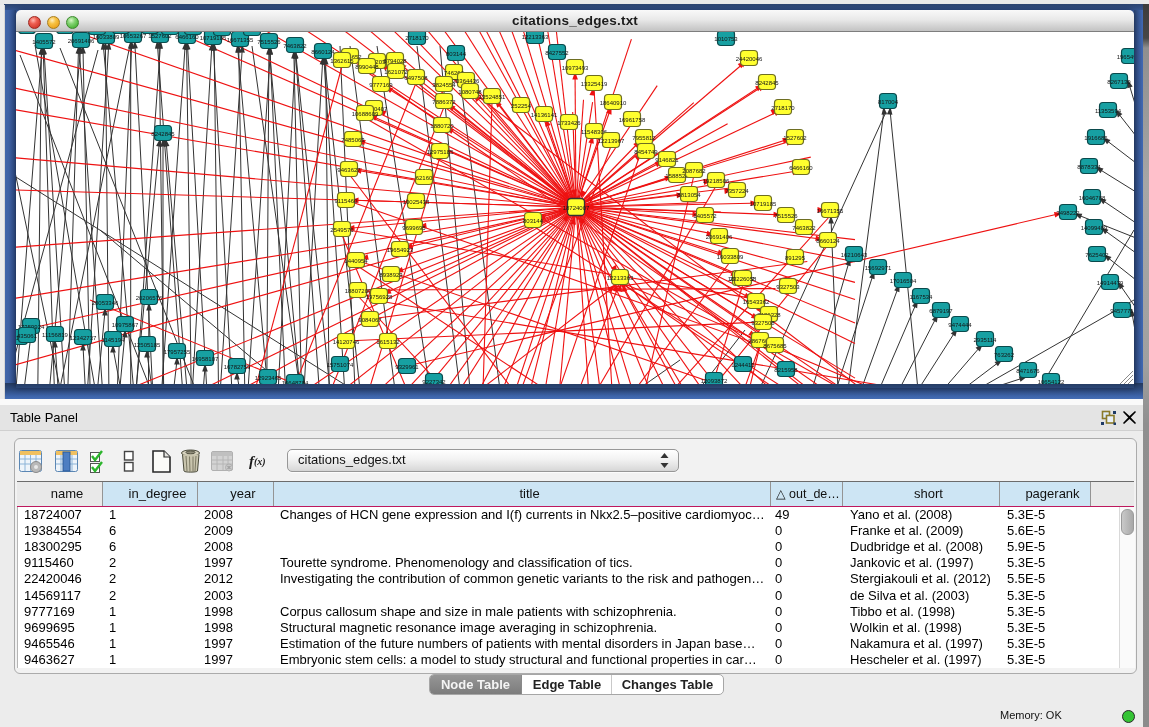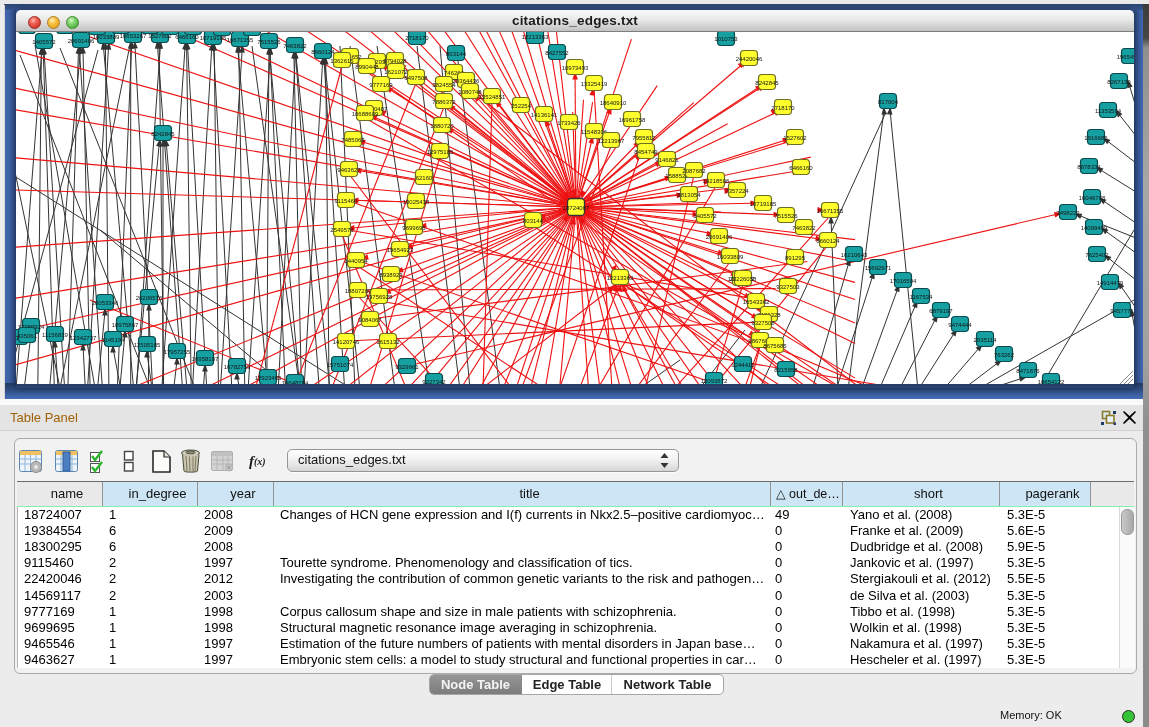--- a/index.html
+++ b/index.html
@@ -25,28 +25,28 @@
 #title{left:16px;top:13px;width:1118px;text-align:center;font-size:13.5px;font-weight:bold;color:#1c1c1c;letter-spacing:.2px}
 .tl{top:15.5px;width:11px;height:11px;border-radius:50%}
 #tlr{left:27.5px;background:radial-gradient(circle at 38% 30%,#ffb8b0 0%,#ee5f52 35%,#d33b2e 75%,#a82a20 100%);border:.5px solid #9c2720}
 #tly{left:46.5px;background:radial-gradient(circle at 38% 30%,#ffeec0 0%,#f7c345 35%,#eda520 75%,#ba7e17 100%);border:.5px solid #a97d1d}
 #tlg{left:65.5px;background:radial-gradient(circle at 38% 30%,#d8f8c8 0%,#84d374 35%,#4fb63c 75%,#3c8d2d 100%);border:.5px solid #3d882e}
 #canvas{left:16px;top:31px;width:1118px;height:353px;background:#fff;overflow:hidden}
 
 #tp{left:0;top:399px;width:1143px;height:328px;background:#ececec}
 #tp-strip{left:0;top:399px;width:1143px;height:6px;background:#fafafa}
 #tp-head{left:0;top:405px;width:1143px;height:25px;background:#e4e4e4;border-bottom:1px solid #d0d0d0}
-#tp-title{left:10px;top:410px;font-size:13px;color:#a16207}
+#tp-title{left:10px;top:410px;font-size:13px;color:#000000}
 #container{left:14px;top:438px;width:1121px;height:234px;background:#f2f2f2;border:1px solid #ababab;border-radius:6px}
 #combo{left:287px;top:449px;width:390px;height:21px;border:1px solid #979797;border-radius:5px;
  background:linear-gradient(180deg,#fff 0%,#f2f2f2 45%,#dcdcdc 90%,#d4d4d4 100%);
  box-shadow:0 1px 1px rgba(255,255,255,.8)}
 #combo span{position:absolute;left:10px;top:2px;font-size:13px;color:#111}
 
-#thead{left:17px;top:481px;width:1117px;height:40px;background:#86efac;border-top:1px solid #6c6c6c;border-bottom:1px solid #3c3c3c;box-sizing:border-box}
+#thead{left:17px;top:481px;width:1117px;height:40px;background:#be185d;border-top:1px solid #6c6c6c;border-bottom:1px solid #3c3c3c;box-sizing:border-box}
 .hc{position:absolute;top:0;height:24px;line-height:24px;text-align:center;text-indent:15px;font-size:13px;color:#111;
  border-right:1px solid #949494;box-sizing:border-box;background:#cde5f4;overflow:hidden}
 #rows{left:17px;top:507px;width:1102px;height:161px;background:#fff;overflow:hidden;border-left:1px solid #b5b5b5}
 .tr{position:absolute;left:0;width:1102px;height:16px;font-size:13px;color:#000;white-space:nowrap}
 .td{position:absolute;top:0;height:16px;line-height:15px;overflow:hidden}
 #sb{left:1119px;top:507px;width:15px;height:161px;background:#fafafa;border-left:1px solid #d9d9d9}
 #sbthumb{left:1121px;top:509px;width:11px;height:24px;background:linear-gradient(90deg,#c9c9c9,#a8a8a8);border-radius:6px;border:1px solid #9a9a9a}
 
 #tabs{left:429px;top:674px;width:295px;height:21px;border:1px solid #a6a6a6;border-radius:5px;background:#fff;box-sizing:border-box}
 .tab{position:absolute;top:675px;height:19px;line-height:19px;text-align:center;font-size:13px;font-weight:bold;color:#222}
@@ -1262,15 +1262,15 @@
       <div class="td" style="left:757px;width:64px">0</div>
       <div class="td" style="left:832px;width:152px">Hescheler et al. (1997)</div>
       <div class="td" style="left:989px;width:85px">5.3E-5</div>
     </div>
   </div>
 <div class="abs" id="sb"></div>
 <div class="abs" id="sbthumb"></div>
 <div class="abs" id="tabs"></div>
 <div class="abs tab" id="tab1">Node Table</div>
 <div class="abs tab" id="tab2">Edge Table</div>
-<div class="abs tab" id="tab3">Network Table</div>
+<div class="abs tab" id="tab3">Changes Table</div>
 <div class="abs" id="mem">Memory: OK</div>
 <div class="abs" id="memdot"></div>
 
 </body></html>

